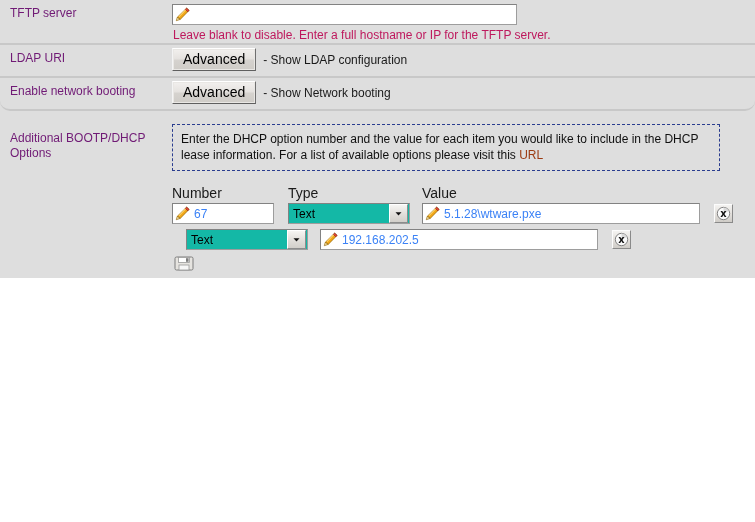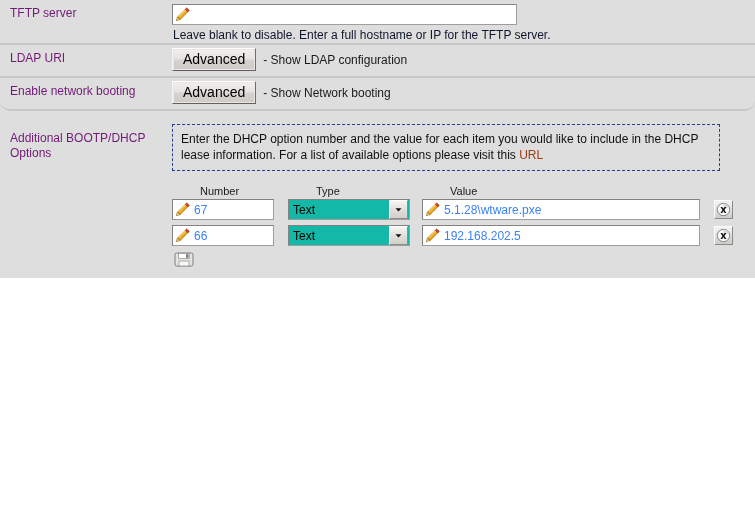--- a/index.html
+++ b/index.html
@@ -75,21 +75,21 @@
   
   .pencil-icon {
     flex: 0 0 auto;
     width: 15px;
     height: 15px;
     display: block;
   }
 
   .hint-text {
     font-size: 12px;
-    color: #0f172a;
+    color: #be185d;
     padding-top: 3px;
     padding-left: 1px;
   }
 
   
   .btn {
     display: inline-block;
     box-sizing: border-box;
     min-width: 80px;
     padding: 3px 10px 4px 10px;
@@ -133,24 +133,23 @@
     color: #9c3b12;
   }
 
   
   .grid {
     margin-top: 14px;
     margin-left: 0px;
   }
   .grid-head {
     display: flex;
-    font-size: 11px;
+    font-size: 14px;
     color: #1a1a1a;
     margin-bottom: 2px;
-    margin-left: 28px;
   }
   .col-number { width: 102px; flex: 0 0 102px; }
   .col-type   { width: 122px; flex: 0 0 122px; margin-left: 14px; }
   .col-value  { width: 278px; flex: 0 0 278px; margin-left: 12px; }
   .col-action { width: 30px;  flex: 0 0 30px;  margin-left: 14px; }
 
   .grid-row {
     display: flex;
     align-items: center;
     margin-bottom: 5px;
@@ -308,31 +307,20 @@
               <svg width="15" height="15" viewBox="0 0 16 16">
                 <circle cx="8" cy="8" r="6.6" fill="#fafafa" stroke="#6e6e6e" stroke-width="0.9"></circle>
                 <path d="M8 1.6 A6.6 6.6 0 0 1 13.6 5.2 L8 8 Z" fill="#d9d9d9"></path>
                 <text x="8" y="12.1" font-family="DejaVu Sans, sans-serif" font-size="10.5" font-weight="bold" fill="#101010" text-anchor="middle">x</text>
               </svg>
             </span>
           </div>
         </div>
 
         <div class="grid-row">
-          <div class="col-number">
-            <div class="textbox">
-              <svg class="pencil-icon" viewBox="0 0 16 16">
-                <polygon points="12.4,1.2 15,3.6 5.6,13.2 2.4,11" fill="#f2a818" stroke="#8c6208" stroke-width="0.7"></polygon>
-                <polygon points="12.4,1.2 15,3.6 13.6,5.1 11,2.6" fill="#e8443a" stroke="#8c2018" stroke-width="0.7"></polygon>
-                <polygon points="2.4,11 5.6,13.2 1.4,14.6" fill="#fbe6a8" stroke="#8c6208" stroke-width="0.7"></polygon>
-                <line x1="11.2" y1="3.1" x2="4.2" y2="10.4" stroke="#fdd97a" stroke-width="1.1"></line>
-              </svg>
-              <span class="tb-text">66</span>
-            </div>
-          </div>
           <div class="col-type">
             <div class="combo">
               <span>Text</span>
               <span class="combo-arrow-btn">
                 <svg width="9" height="9" viewBox="0 0 9 9">
                     <polygon points="1.5,3.2 7.5,3.2 4.5,6.4" fill="#111111"></polygon>
                   </svg>
               </span>
             </div>
           </div>

